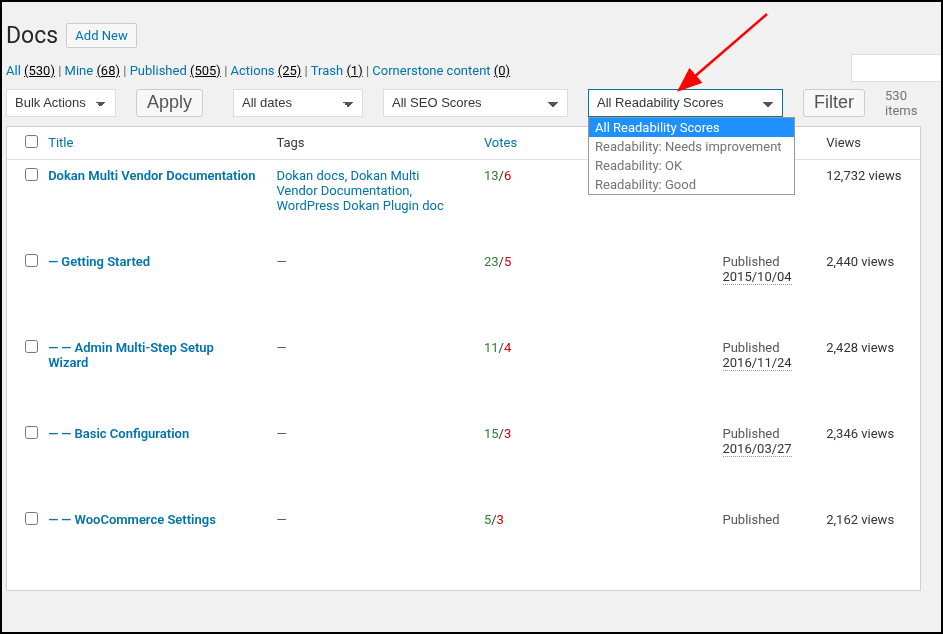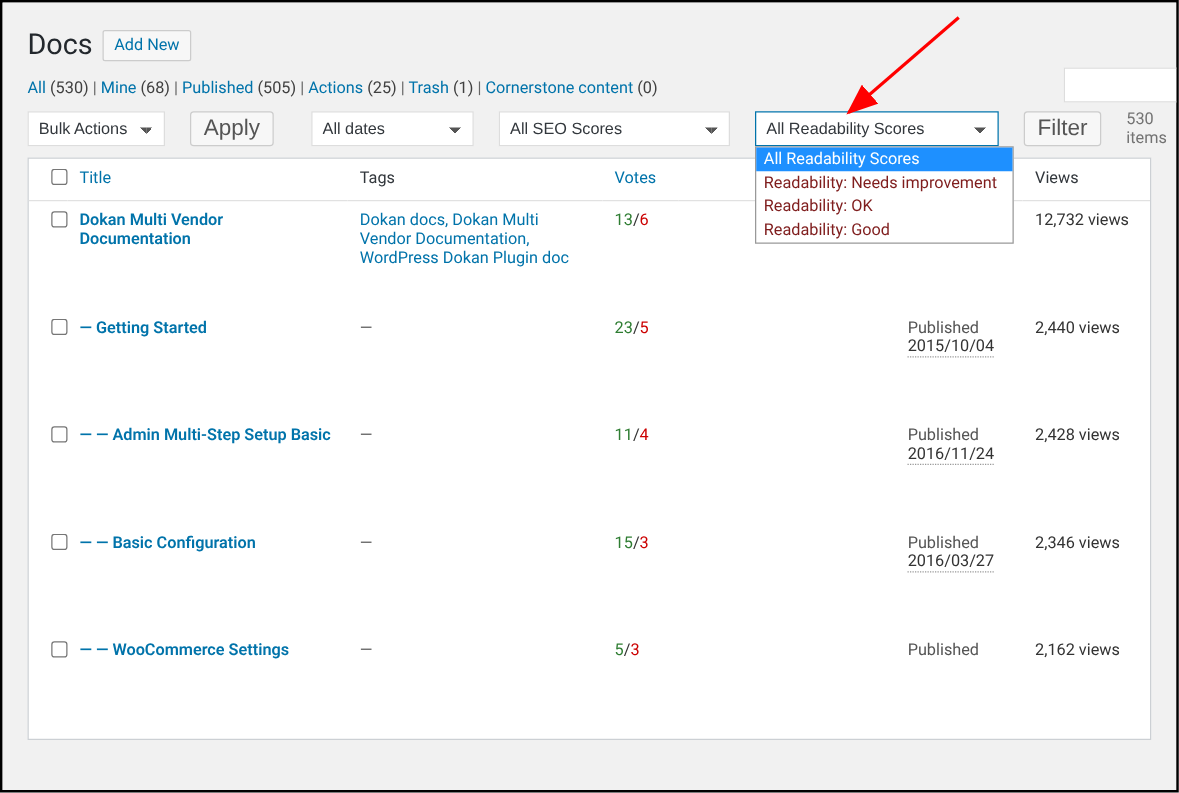--- a/index.html
+++ b/index.html
@@ -8,21 +8,21 @@
     font-size: 13px;
     color: #333;
     background: #f1f1f1;
     width: 943px;
     height: 634px;
     overflow: hidden;
     border: 2px solid #000;
     position: relative;
   }
   .wrap {
-    padding: 10px 20px 0 20px;
+    padding: 10px 20px 0 4px;
     background: #f1f1f1;
     height: 100%;
   }
   .heading-inline {
     display: inline-block;
     font-size: 23px;
     font-weight: 400;
     color: #23282d;
     margin-right: 5px;
     line-height: 1.3;
@@ -39,21 +39,21 @@
     cursor: pointer;
     position: relative;
     top: -3px;
   }
   .subsubsub {
     margin: 8px 0 0 0;
     font-size: 13px;
     color: #666;
   }
   .subsubsub a { color: #0073aa; text-decoration: none; }
-  .subsubsub .count { color: #404040; }
+  .subsubsub .count { color: #000000; text-decoration: underline; }
   .subsubsub .sep { color: #666; }
   .tablenav {
     display: flex;
     align-items: center;
     gap: 20px;
     margin: 10px 0 8px 0;
     position: relative;
   }
   select.wp-select {
     background: #fff;
@@ -82,21 +82,21 @@
     top: 28px;
     left: 0;
     width: 207px;
     background: #fff;
     border: 1px solid #999;
     z-index: 100;
     font-size: 13px;
   }
   .dropdown-options .opt {
     padding: 2px 6px;
-    color: #7f1d1d;
+    color: #737373;
   }
   .dropdown-options .opt.selected {
     background: #1e90ff;
     color: #fff;
   }
   .button {
     background: #f7f7f7;
     border: 1px solid #ccc;
     color: #555;
     padding: 0 10px;
@@ -242,21 +242,21 @@
           <td class="check-column"><input type="checkbox" style=""></td>
           <td><a href="#" class="row-title">— Getting Started</a></td>
           <td><span class="em-dash">—</span></td>
           <td><span class="votes-pos">23</span>/<span class="votes-neg">5</span></td>
           <td></td>
           <td><div class="date-status">Published</div><span class="date-val">2015/10/04</span></td>
           <td>2,440 views</td>
         </tr>
         <tr>
           <td class="check-column"><input type="checkbox" style=""></td>
-          <td><a href="#" class="row-title">— — Admin Multi-Step Setup Basic</a></td>
+          <td><a href="#" class="row-title">— — Admin Multi-Step Setup Wizard</a></td>
           <td><span class="em-dash">—</span></td>
           <td><span class="votes-pos">11</span>/<span class="votes-neg">4</span></td>
           <td></td>
           <td><div class="date-status">Published</div><span class="date-val">2016/11/24</span></td>
           <td>2,428 views</td>
         </tr>
         <tr>
           <td class="check-column"><input type="checkbox" style=""></td>
           <td><a href="#" class="row-title">— — Basic Configuration</a></td>
           <td><span class="em-dash">—</span></td>

